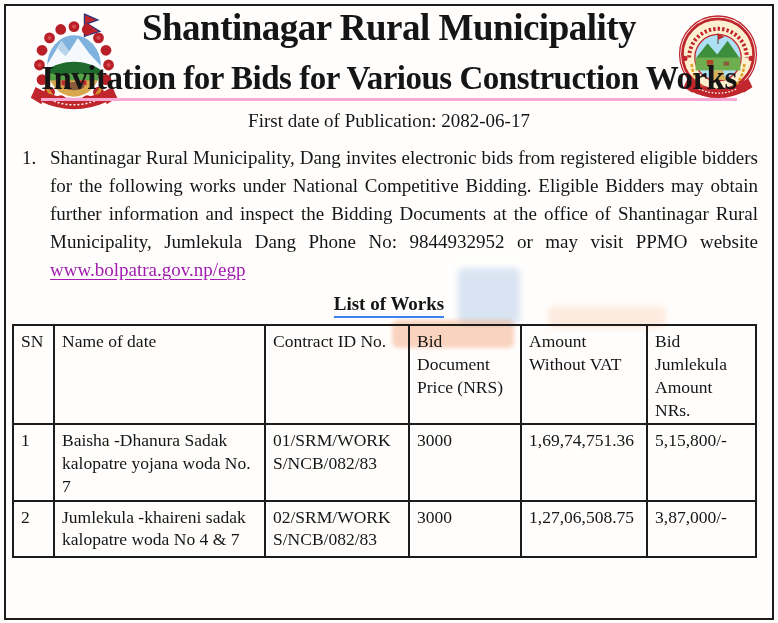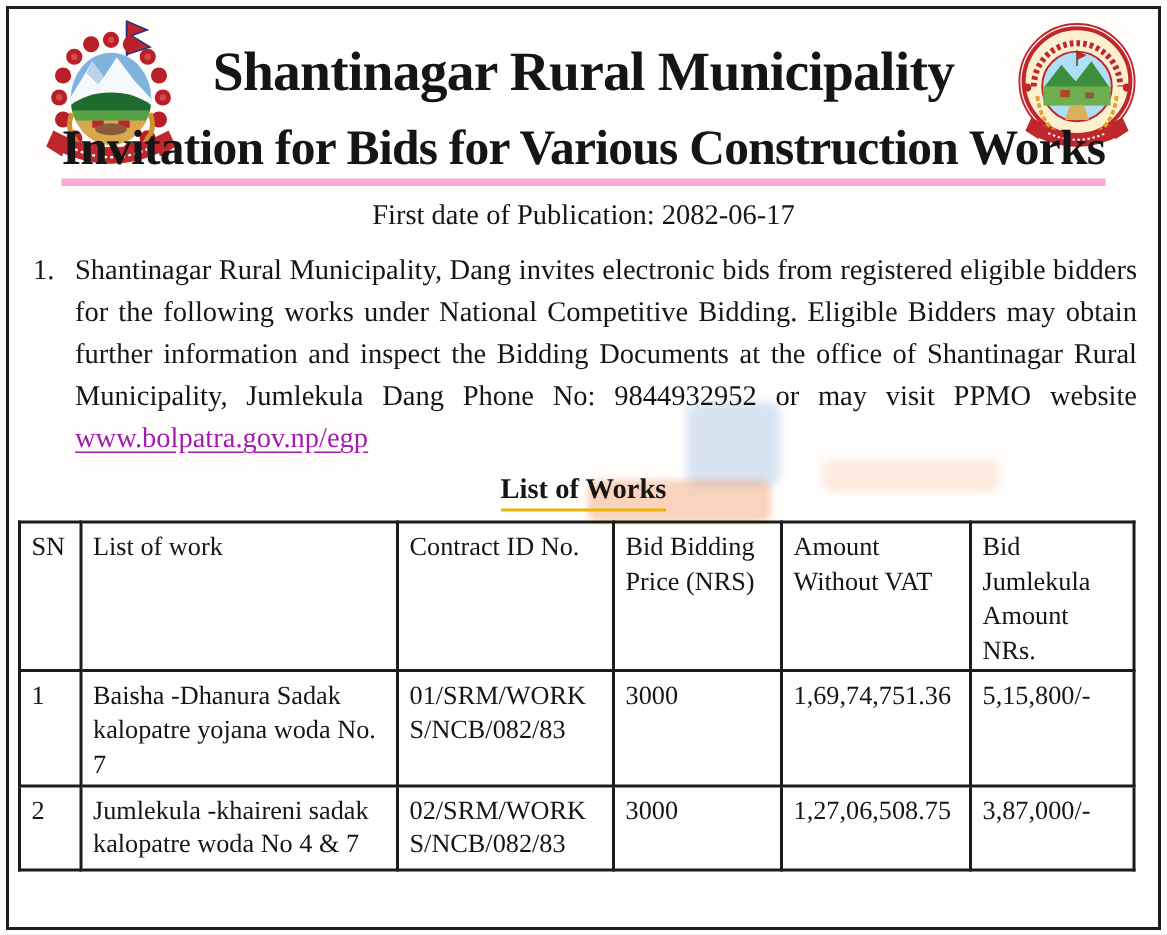--- a/index.html
+++ b/index.html
@@ -10,38 +10,38 @@
 
   
   .wm{position:absolute;pointer-events:none;border-radius:6px;}
   .wm-blue{left:452px;top:262px;width:62px;height:56px;background:rgba(120,160,215,.28);filter:blur(3px);}
   .wm-orange{left:386px;top:314px;width:122px;height:28px;background:rgba(235,120,60,.32);filter:blur(2px);}
   .wm-orange2{left:542px;top:300px;width:118px;height:22px;background:rgba(245,170,120,.22);filter:blur(3px);}
 
   .logo-left{position:absolute;left:20px;top:6px;}
   .logo-right{position:absolute;right:14px;top:8px;}
 
-  .head{ text-align:center; padding-top:24px; position:relative; z-index:2;}
+  .head{ text-align:center; padding-top:3px; position:relative; z-index:2;}
   .muni{font-size:37px;font-weight:bold;letter-spacing:-.5px;line-height:1.05;}
   .office{font-size:25px;font-weight:bold;margin-top:9px;}
   .addr{font-size:22px;margin-top:11px;}
 
   .inv-wrap{text-align:center;margin-top:13px;position:relative;z-index:2;}
   .inv{display:inline-block;font-size:33px;font-weight:bold;letter-spacing:-.5px;
-       border-bottom:5px solid #f9a8d4;padding-bottom:3px;line-height:1.05;text-align:center;}
+       border-bottom:3px solid #f9a8d4;padding-bottom:3px;line-height:1.05;text-align:center;}
   .pub{text-align:center;font-size:19px;margin-top:9px;position:relative;z-index:2;}
 
   .para{display:flex;margin:12px 14px 0 16px;font-size:19px;line-height:28px;
         text-align:justify;position:relative;z-index:2;}
   .para .num{flex:0 0 28px;}
   .para .body{flex:1;}
   .weblink{text-decoration:underline;text-underline-offset:3px;color:#a21caf;}
 
   .low-wrap{text-align:center;margin-top:9px;position:relative;z-index:2;}
-  .low{display:inline-block;font-size:19px;font-weight:bold;border-bottom:2px solid #eab308;padding-bottom:1px;}
+  .low{display:inline-block;font-size:19px;font-weight:bold;border-bottom:2px solid #3b82f6;padding-bottom:1px;}
 
   table.works{border-collapse:collapse;margin:6px 0 0 6px;position:relative;z-index:2;
               font-size:17.5px;table-layout:fixed;}
   table.works th, table.works td{border:2px solid #1c1c1c;vertical-align:top;text-align:left;
               padding:4px 6px 2px 7px;font-weight:normal;line-height:1.3;}
   table.works thead th{height:44px;}
   table.works tbody td{height:48px;}
   td.c-contract{word-break:break-all;}
 </style>
 </head>
@@ -162,23 +162,23 @@
         <col style="width:41px">
           <col style="width:211px">
           <col style="width:144px">
         <col style="width:112px">
           <col style="width:126px">
           <col style="width:109px">
       </colgroup>
       <thead>
         <tr>
           <th>SN</th>
-          <th>List of work</th>
+          <th>Name of date</th>
           <th>Contract ID No.</th>
-          <th>Bid Bidding Price (NRS)</th>
+          <th>Bid Document Price (NRS)</th>
           <th>Amount Without VAT</th>
           <th>Bid Jumlekula Amount NRs.</th>
         </tr>
       </thead>
       <tbody>
         <tr>
           <td>1</td>
           <td>Baisha -Dhanura Sadak kalopatre yojana woda No. 7</td>
           <td class="c-contract">01/SRM/WORKS/NCB/082/83</td>
           <td>3000</td>

